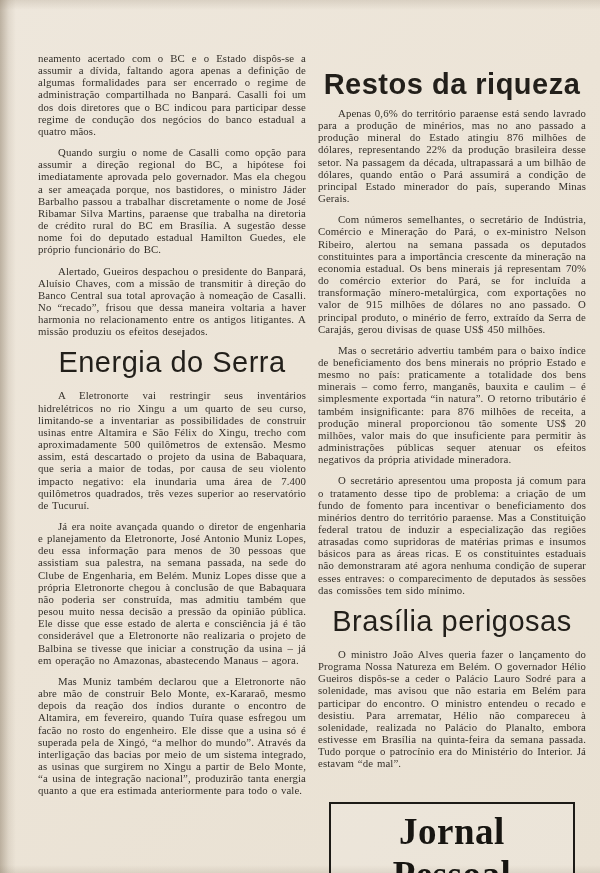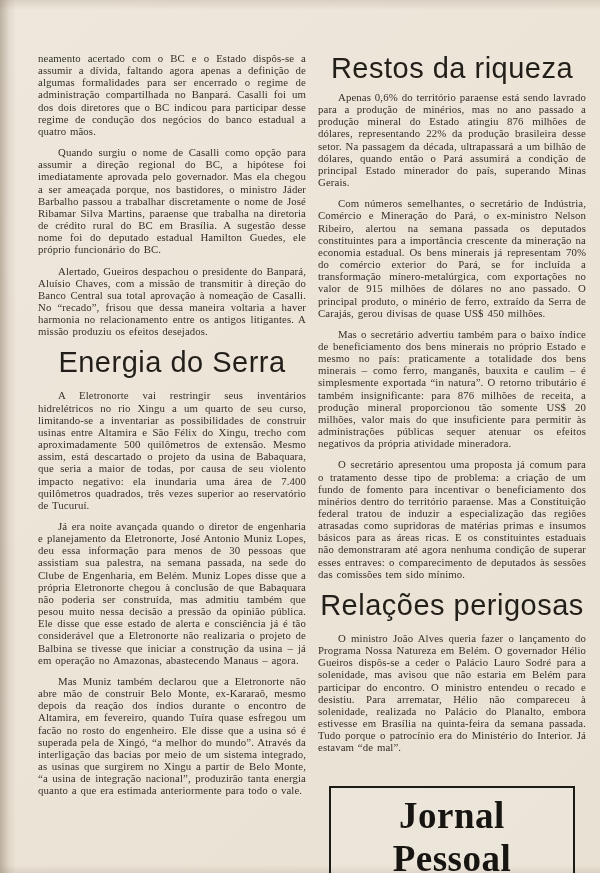--- a/index.html
+++ b/index.html
@@ -53,21 +53,21 @@
   .para.no-indent { text-indent: 0; }
   .article-heading {
     font-family: "Liberation Sans", sans-serif;
     font-weight: 500;
     font-size: 29px;
     letter-spacing: 0.5px;
     text-align: center;
     color: #221f1a;
     margin: 8px 0 10px 0;
   }
-  .article-heading.first { margin-top: 0; margin-bottom: 6px; }
+  .article-heading.first { margin-top: 16px; margin-bottom: 6px; font-weight: bold; }
   .masthead {
     margin: 32px auto 0 auto;
     width: 246px;
     border: 2px solid #1d1b17;
     padding: 6px 6px 10px 6px;
     text-align: center;
     background: rgba(255,255,255,0.12);
   }
   .masthead-title {
     font-family: "Liberation Serif", serif;
@@ -109,21 +109,21 @@
     </div>
 
     <div class="col">
       <h2 class="article-heading first">Restos da riqueza</h2>
 
       <p class="para">Apenas 0,6% do território paraense está sendo lavrado para a produção de minérios, mas no ano passado a produção mineral do Estado atingiu 876 milhões de dólares, representando 22% da produção brasileira desse setor. Na passagem da década, ultrapassará a um bilhão de dólares, quando então o Pará assumirá a condição de principal Estado minerador do país, superando Minas Gerais.</p>
       <p class="para">Com números semelhantes, o secretário de Indústria, Comércio e Mineração do Pará, o ex-ministro Nelson Ribeiro, alertou na semana passada os deputados constituintes para a importância crescente da mineração na economia estadual. Os bens minerais já representam 70% do comércio exterior do Pará, se for incluída a transformação mínero-metalúrgica, com exportações no valor de 915 milhões de dólares no ano passado. O principal produto, o minério de ferro, extraído da Serra de Carajás, gerou divisas de quase US$ 450 milhões.</p>
       <p class="para">Mas o secretário advertiu também para o baixo índice de beneficiamento dos bens minerais no próprio Estado e mesmo no país: praticamente a totalidade dos bens minerais – como ferro, manganês, bauxita e caulim – é simplesmente exportada “in natura”. O retorno tributário é também insignificante: para 876 milhões de receita, a produção mineral proporcionou tão somente US$ 20 milhões, valor mais do que insuficiente para permitir às administrações públicas sequer atenuar os efeitos negativos da própria atividade mineradora.</p>
       <p class="para">O secretário apresentou uma proposta já comum para o tratamento desse tipo de problema: a criação de um fundo de fomento para incentivar o beneficiamento dos minérios dentro do território paraense. Mas a Constituição federal tratou de induzir a especialização das regiões atrasadas como supridoras de matérias primas e insumos básicos para as áreas ricas. E os constituintes estaduais não demonstraram até agora nenhuma condição de superar esses entraves: o comparecimento de deputados às sessões das comissões tem sido mínimo.</p>
 
-      <h2 class="article-heading">Relações perigosas</h2>
+      <h2 class="article-heading">Brasília perigosas</h2>
 
       <p class="para">O ministro João Alves queria fazer o lançamento do Programa Nossa Natureza em Belém. O governador Hélio Gueiros dispôs-se a ceder o Palácio Lauro Sodré para a solenidade, mas avisou que não estaria em Belém para participar do encontro. O ministro entendeu o recado e desistiu. Para arrematar, Hélio não compareceu à solenidade, realizada no Palácio do Planalto, embora estivesse em Brasília na quinta-feira da semana passada. Tudo porque o patrocínio era do Ministério do Interior. Já estavam “de mal”.</p>
 
       <div class="masthead">
         <div class="masthead-title">Jornal Pessoal</div>
         <div class="masthead-line">Editor responsável :  Lúcio Flávio Pinto</div>
         <div class="masthead-line">Endereço (provisório):  rua Aristides Lobo, 559</div>
         <div class="masthead-line">Belém, Pará, 33.961.  Fone :  224.3728</div>
         <div class="masthead-line">Diagramação e Ilustração :  Luiz Pinto</div>
 

